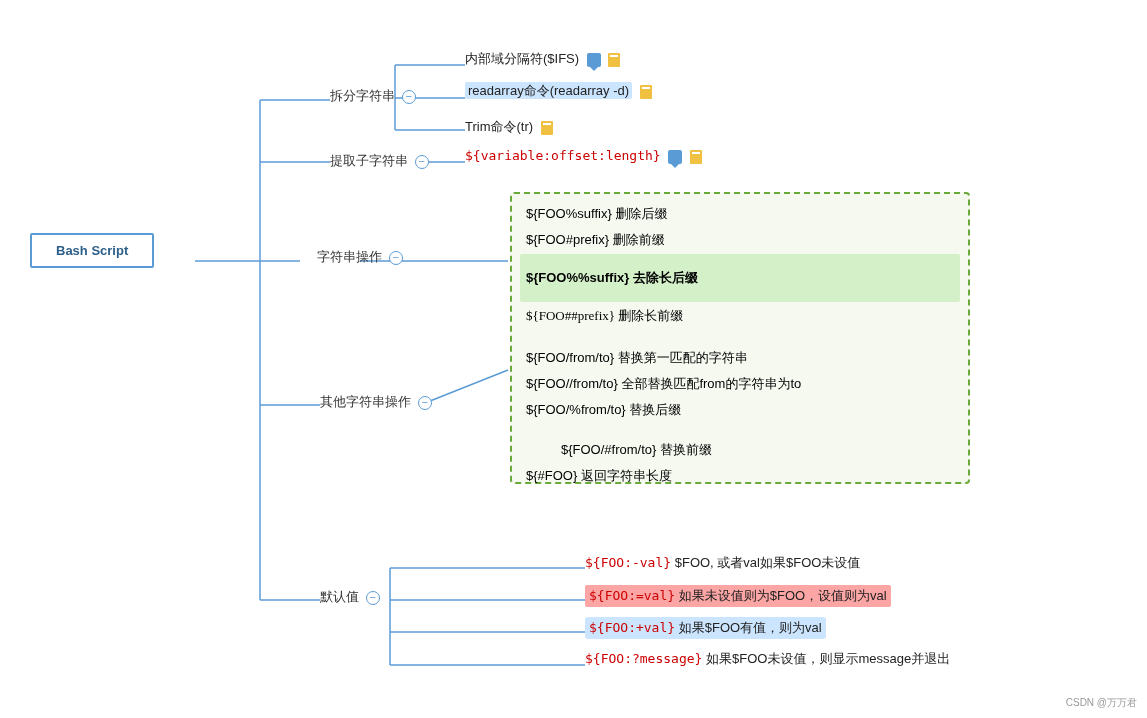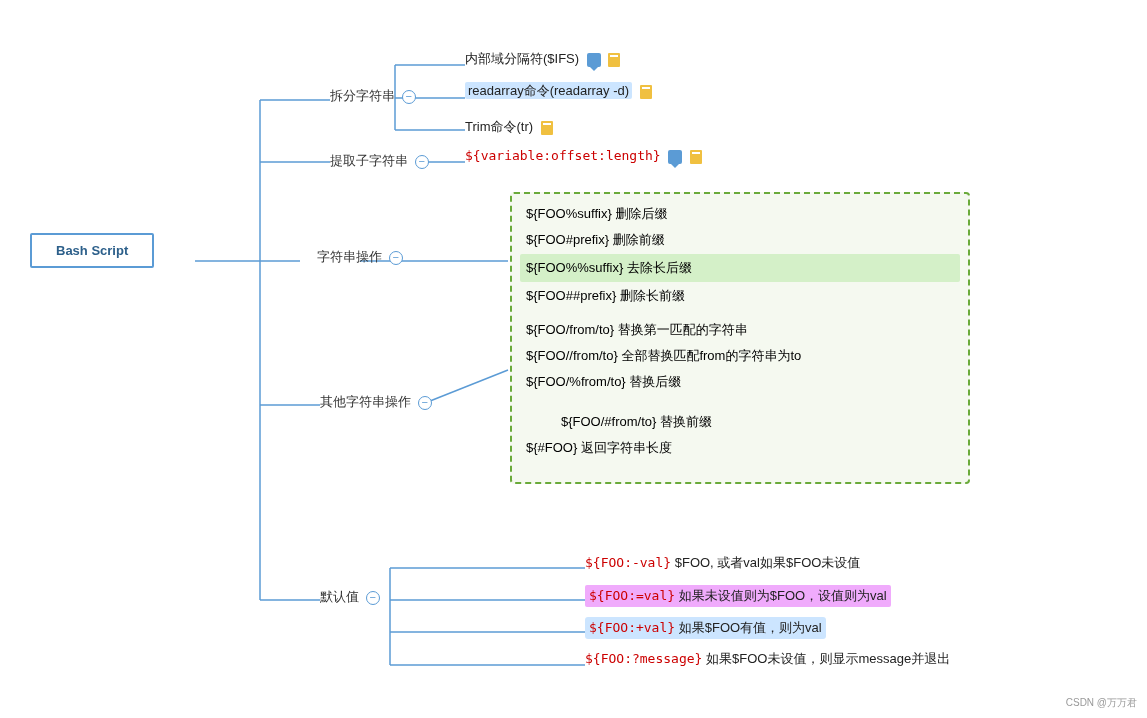--- a/index.html
+++ b/index.html
@@ -224,26 +224,26 @@
     <div style="padding:3px 6px;margin-bottom:2px;">
       <span class="code">${FOO%suffix}</span>
       <span>  删除后缀</span>
     </div>
 
     <div style="padding:3px 6px;margin-bottom:2px;">
       <span class="code">${FOO#prefix}</span>
       <span>  删除前缀</span>
     </div>
 
-    <div style="padding:5px 6px;margin-bottom:2px;background:#d4f0c8;border-radius:2px;">
+    <div style="padding:15px 6px;margin-bottom:2px;background:#d4f0c8;border-radius:2px;font-weight:bold;">
       <span class="code">${FOO%%suffix}</span>
       <span>  去除长后缀</span>
     </div>
 
-    <div style="padding:3px 6px;margin-bottom:10px;">
+    <div style="padding:3px 6px;margin-bottom:18px;font-family:Liberation Serif, serif;">
       <span class="code">${FOO##prefix}</span>
       <span>  删除长前缀</span>
     </div>
 
     <div style="padding:3px 6px;margin-bottom:2px;">
       <span class="code">${FOO/from/to}</span>
       <span>  替换第一匹配的字符串</span>
     </div>
 
     <div style="padding:3px 6px;margin-bottom:2px;">
@@ -270,21 +270,21 @@
   <div class="branch-label" style="left:320px;top:588px;">
     <span>默认值</span>
     <span class="collapse-circle">−</span>
   </div>
 
   <div class="leaf-node" style="left:585px;top:554px;">
     <span class="code">${FOO:-val}</span>
     <span> $FOO, 或者val如果$FOO未设值</span>
   </div>
 
-  <div class="leaf-node" style="left:585px;top:585px;background:#f0abfc;border-radius:2px;padding:2px 4px;">
+  <div class="leaf-node" style="left:585px;top:585px;background:#fca5a5;border-radius:2px;padding:2px 4px;">
     <span class="code">${FOO:=val}</span>
     <span> 如果未设值则为$FOO，设值则为val</span>
   </div>
 
   <div class="leaf-node" style="left:585px;top:617px;background:#cce5ff;border-radius:3px;padding:2px 4px;">
     <span class="code">${FOO:+val}</span>
     <span> 如果$FOO有值，则为val</span>
   </div>
 
   <div class="leaf-node" style="left:585px;top:650px;">

